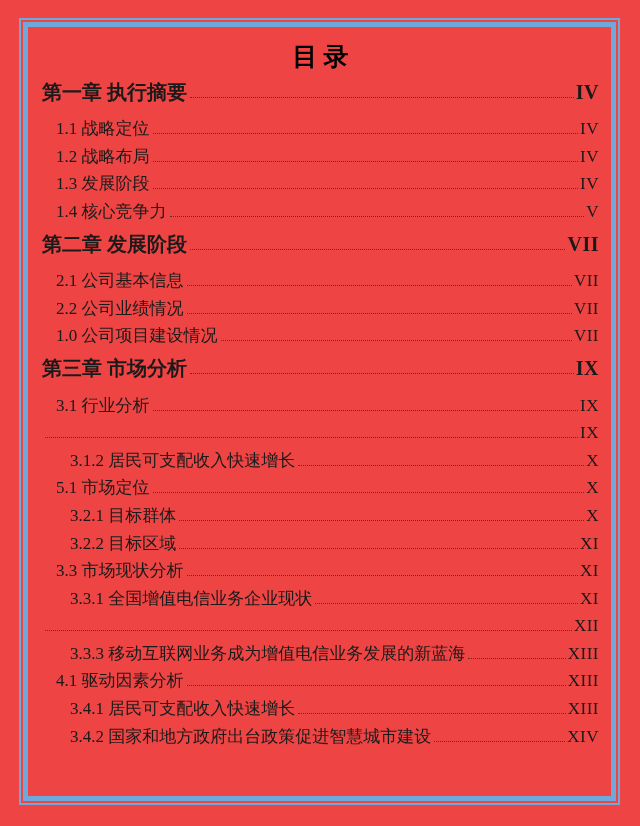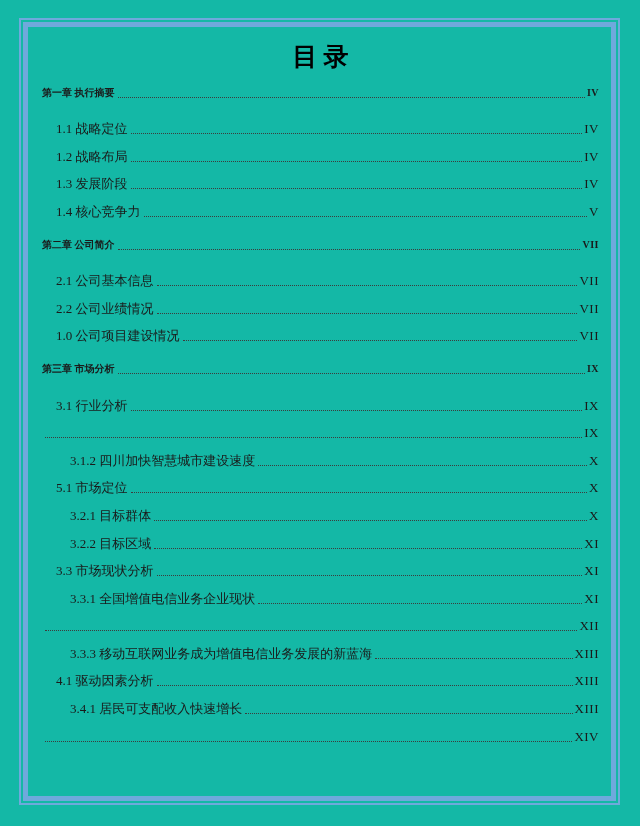--- a/index.html
+++ b/index.html
@@ -9,21 +9,21 @@
   * { box-sizing: border-box; }
   html, body {
     margin: 0;
     padding: 0;
     background: #ffffff;
   }
   .page {
     position: relative;
     width: 640px;
     height: 826px;
-    background: #14b8a6;
+    background: #ef4444;
     font-family: "Liberation Serif", "DejaVu Serif", serif;
     color: var(--text-color);
     overflow: hidden;
   }
   .frame-outer {
     position: absolute;
     left: 19px;
     top: 18px;
     right: 20px;
     bottom: 21px;
@@ -53,27 +53,27 @@
     letter-spacing: 6px;
     padding-left: 6px; 
   }
   .toc {
     margin-top: 0;
   }
   .row {
     display: flex;
     align-items: flex-end;
     height: 27.6px;
-    font-size: 13px;
+    font-size: 17px;
     line-height: 17px;
     white-space: nowrap;
   }
   .row.lv0 {
     font-weight: 700;
-    font-size: 10px;
+    font-size: 20px;
     margin-top: 5px;
     margin-bottom: 9px;
   }
   .row.lv0:first-child {
     margin-top: 0;
   }
   .row.lv1 .label { padding-left: 14px; }
   .row.lv2 .label { padding-left: 28px; }
   .label {
     flex: 0 0 auto;
@@ -119,21 +119,21 @@
     <span class="label">1.3 发展阶段</span>
     <span class="dots"></span>
     <span class="pagenum">IV</span>
   </div>
             <div class="row lv1">
     <span class="label">1.4 核心竞争力</span>
     <span class="dots"></span>
     <span class="pagenum">V</span>
   </div>
             <div class="row lv0">
-    <span class="label">第二章 公司简介</span>
+    <span class="label">第二章 发展阶段</span>
     <span class="dots"></span>
     <span class="pagenum">VII</span>
   </div>
             <div class="row lv1">
     <span class="label">2.1 公司基本信息</span>
     <span class="dots"></span>
     <span class="pagenum">VII</span>
   </div>
             <div class="row lv1">
     <span class="label">2.2 公司业绩情况</span>
@@ -153,21 +153,21 @@
             <div class="row lv1">
     <span class="label">3.1 行业分析</span>
     <span class="dots"></span>
     <span class="pagenum">IX</span>
   </div>
             <div class="row lv2">
     <span class="dots"></span>
     <span class="pagenum">IX</span>
   </div>
             <div class="row lv2">
-    <span class="label">3.1.2 四川加快智慧城市建设速度</span>
+    <span class="label">3.1.2 居民可支配收入快速增长</span>
     <span class="dots"></span>
     <span class="pagenum">X</span>
   </div>
             <div class="row lv1">
     <span class="label">5.1 市场定位</span>
     <span class="dots"></span>
     <span class="pagenum">X</span>
   </div>
             <div class="row lv2">
     <span class="label">3.2.1 目标群体</span>
@@ -202,20 +202,21 @@
     <span class="label">4.1 驱动因素分析</span>
     <span class="dots"></span>
     <span class="pagenum">XIII</span>
   </div>
             <div class="row lv2">
     <span class="label">3.4.1 居民可支配收入快速增长</span>
     <span class="dots"></span>
     <span class="pagenum">XIII</span>
   </div>
             <div class="row lv2">
+    <span class="label">3.4.2 国家和地方政府出台政策促进智慧城市建设</span>
     <span class="dots"></span>
     <span class="pagenum">XIV</span>
   </div>
           </div>
       </div>
     </div>
   </div>
 </div>
 
 </body></html>

